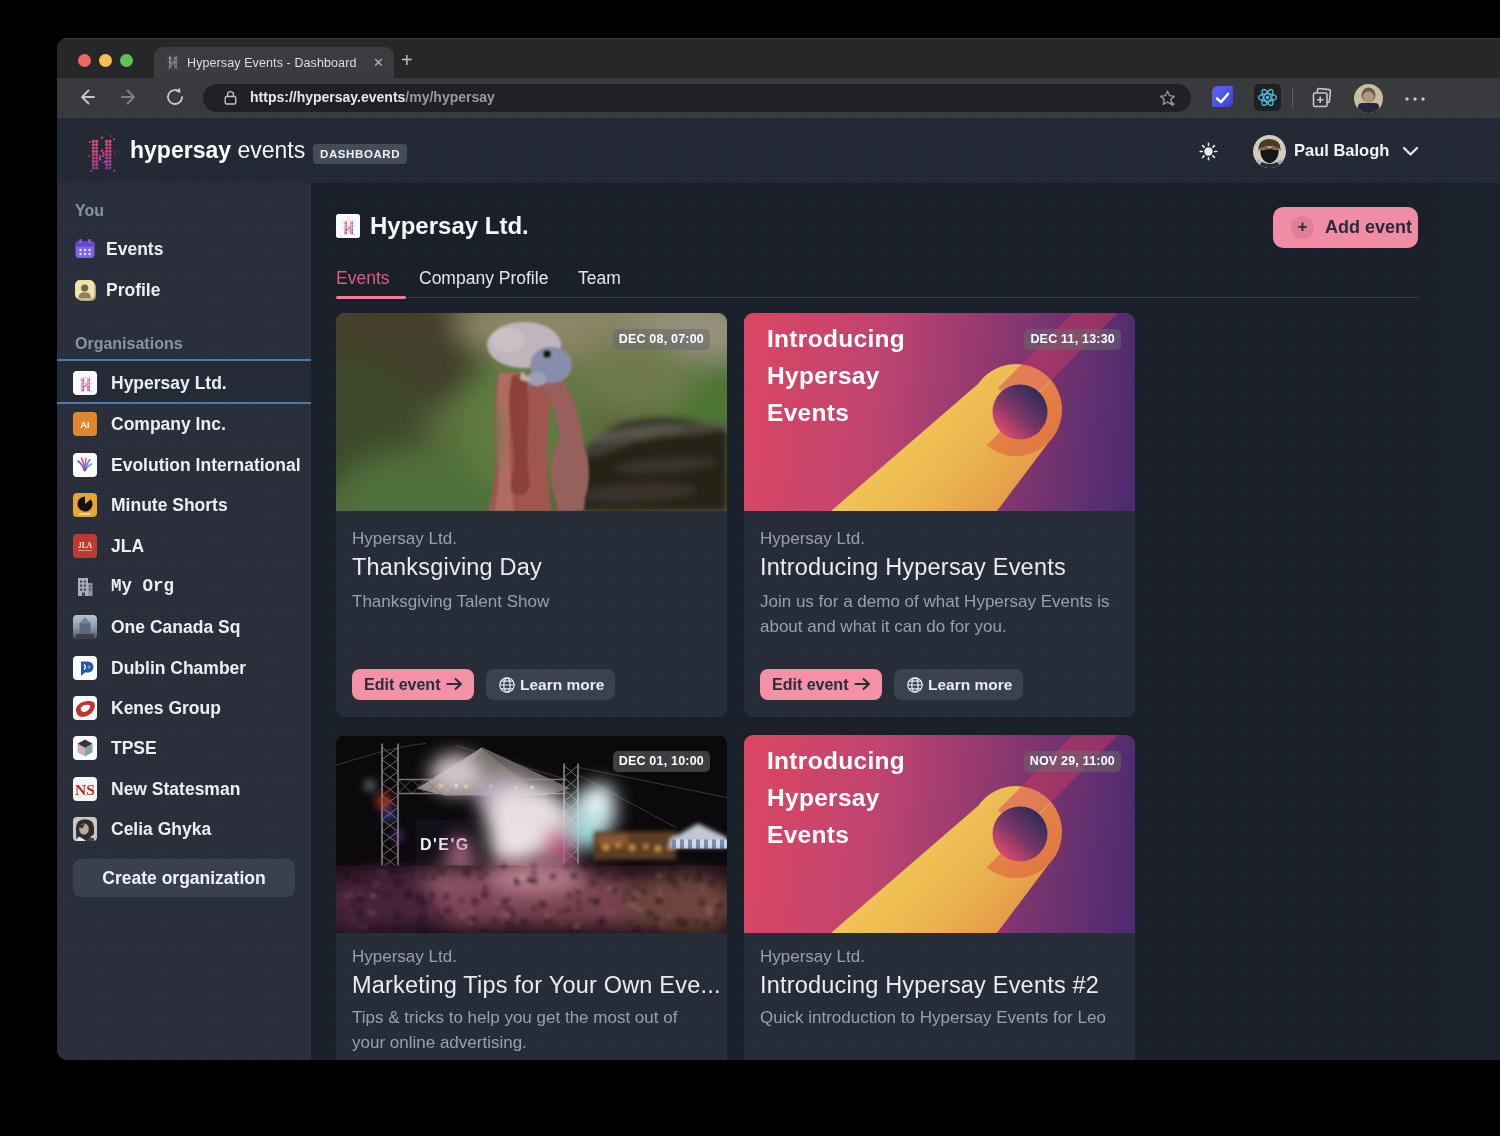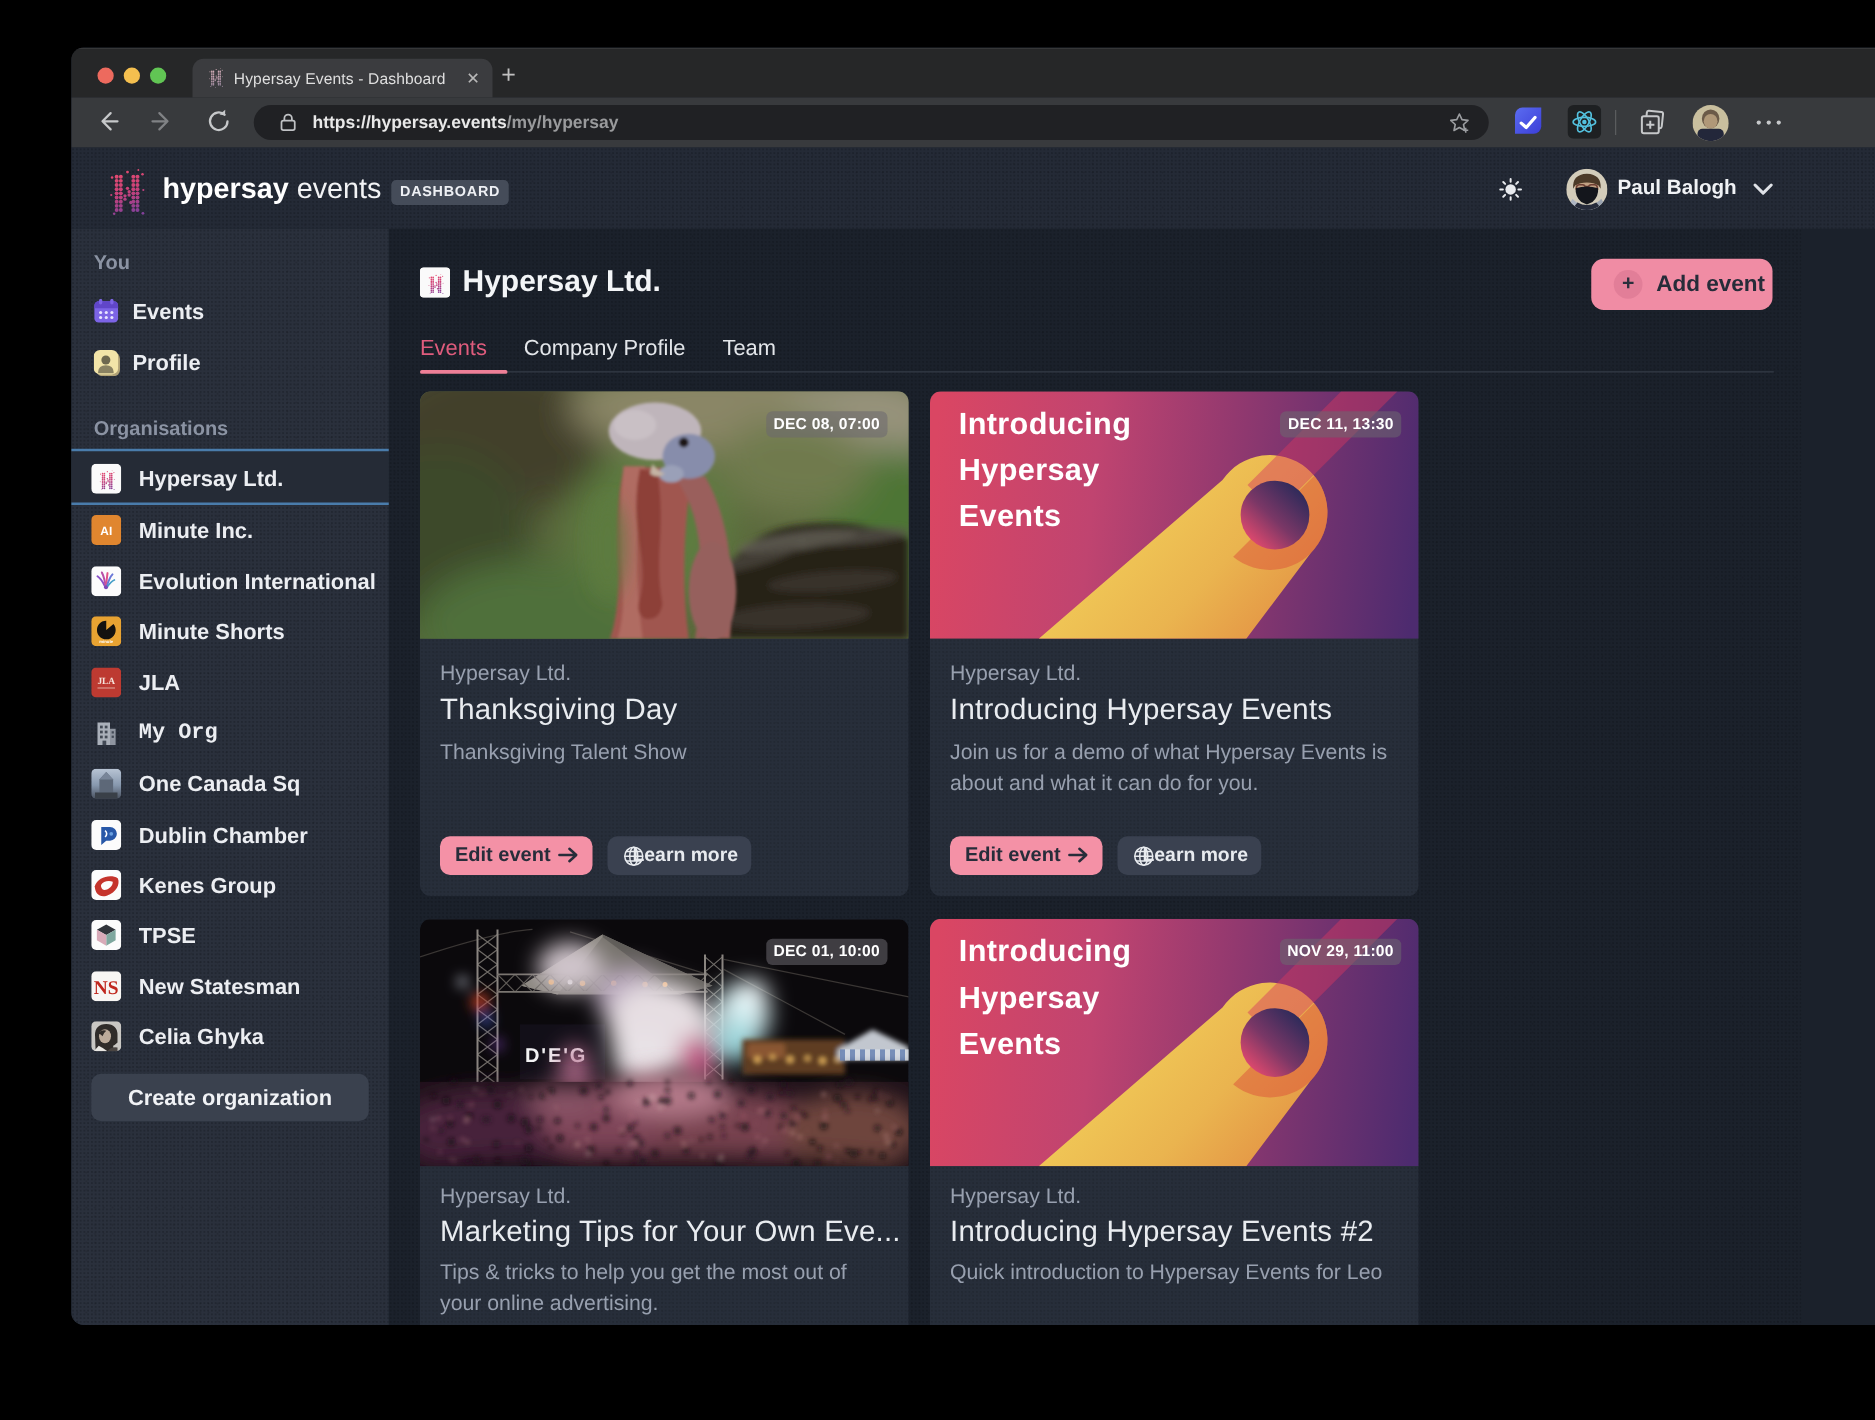--- a/index.html
+++ b/index.html
@@ -46,21 +46,21 @@
 #tab-events { left:0; color:#e05c7d; }
 #tab-events::after { content:""; position:absolute; left:0; right:-16px; bottom:-10px; height:3px; background:#ee7f97; border-radius:2px; }
 
 .card { position:absolute; width:391px; background:#272e3a; border-radius:9px; overflow:hidden; background-image:radial-gradient(rgba(8,10,14,0.15) 0.6px, transparent 0.95px), radial-gradient(rgba(8,10,14,0.10) 0.6px, transparent 0.95px); background-size:3px 3px, 7px 7px; background-position:0 0, 1.5px 2.5px; }
 .card .img { position:absolute; left:0; top:0; width:391px; height:198px; }
 .badge { position:absolute; top:16px; height:21px; padding:0 6px; white-space:nowrap; background:rgba(108,104,112,0.55); border-radius:5px; font-size:12.5px; font-weight:700; color:#fff; line-height:21px; letter-spacing:0.2px; }
 .card .org { position:absolute; left:16px; top:216px; font-size:17px; color:#98a0af; }
 .card .ctitle { position:absolute; left:16px; top:241px; font-size:23.5px; font-weight:400; color:#e9ecf0; letter-spacing:0.2px; white-space:nowrap; }
 .card .cdesc { position:absolute; left:16px; top:277px; width:358px; font-size:17px; color:#98a0af; line-height:24.5px; }
 .btn-edit { position:absolute; left:16px; top:356px; height:31px; padding:0 34px 0 12px; background:#f491a6; border-radius:8px; font-size:16px; font-weight:700; color:#272d3a; line-height:31px; }
-.btn-learn { position:absolute; left:150px; top:356px; height:31px; padding:0 11px 0 20px; background:#3a4150; border-radius:8px; font-size:15.5px; font-weight:700; color:#e8ebef; line-height:31px; }
+.btn-learn { position:absolute; left:150px; top:356px; height:31px; padding:0 11px 0 34px; background:#3a4150; border-radius:8px; font-size:15.5px; font-weight:700; color:#e8ebef; line-height:31px; }
 #card1 { left:25px; top:130px; height:404px; }
 #card2 { left:433px; top:130px; height:404px; }
 #card3 { left:25px; top:552px; height:404px; }
 #card4 { left:433px; top:552px; height:404px; }
 #card3 .org, #card4 .org { top:212px; }
 #card3 .ctitle, #card4 .ctitle { top:237px; }
 #card3 .cdesc, #card4 .cdesc { top:271px; }
 </style>
 </head>
 <body>
@@ -323,21 +323,21 @@
             <use href="#hlogo"></use>
           </svg>
         </svg>
         <div class="lbl" style="font-weight:700;">Hypersay Ltd.</div>
       </div>
     <div class="srow" style="top:221px;">
         <svg class="ic" width="24" height="24" viewBox="0 0 24 24">
           <rect width="24" height="24" rx="2" fill="#e0862f"></rect>
           <text x="12" y="16" font-size="9.5" font-weight="bold" fill="#fff" text-anchor="middle" font-family="Liberation Sans">AI</text>
         </svg>
-        <div class="lbl">Minute Inc.</div>
+        <div class="lbl">Company Inc.</div>
       </div>
     <div class="srow" style="top:262px;">
         <svg class="ic" width="24" height="24" viewBox="0 0 24 24">
           <rect width="24" height="24" rx="2" fill="#fcfcfc"></rect>
           <g stroke-linecap="round" fill="none">
             <path d="M11 16 Q8 10 5 8" stroke="#8a52c8" stroke-width="1.6"></path>
             <path d="M11.5 16 Q10.5 9 8.5 5" stroke="#b84fa8" stroke-width="1.6"></path>
             <path d="M12 16 Q12.5 9 13 5.5" stroke="#e0558a" stroke-width="1.6"></path>
             <path d="M12.5 16 Q14.5 9 17 6.5" stroke="#6a78d8" stroke-width="1.6"></path>
             <path d="M12.7 16.5 Q16 12 18.5 11" stroke="#48a0c8" stroke-width="1.4"></path>

